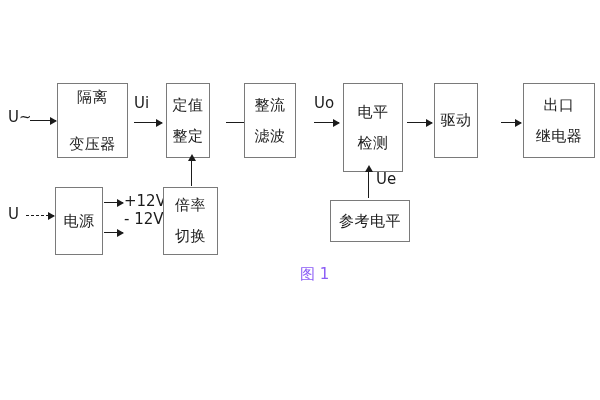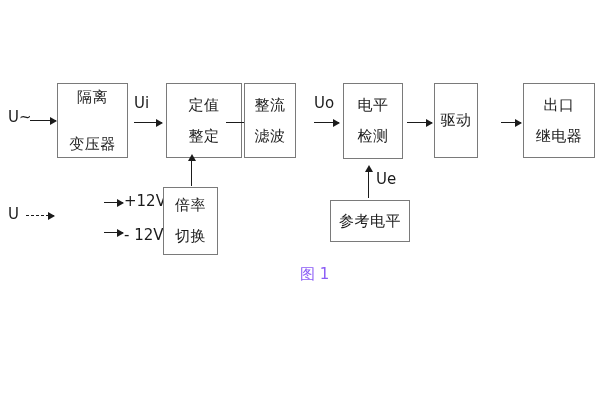--- a/index.html
+++ b/index.html
@@ -98,37 +98,37 @@
 
   <div class="box" style="left:57px; top:83px; width:71px; height:75px;gap:16px;">
     <span class="ln">隔离</span>
     <span class="ln">变压器</span>
   </div>
 
   <div class="lbl" style="left:134px; top:96px;">Ui</div>
 
   <div class="harrow" style="left:134px; top:122px; width:28px;"></div>
 
-  <div class="box" style="left:166px; top:83px; width:76px; height:75px;">
+  <div class="box" style="left:166px; top:83px; width:44px; height:75px;">
     <span class="ln">定值</span>
     <span class="ln">整定</span>
   </div>
 
   <div class="harrow" style="left:226px; top:122px; width:24px;"></div>
 
   <div class="box" style="left:244px; top:83px; width:52px; height:75px;">
     <span class="ln">整流</span>
     <span class="ln">滤波</span>
   </div>
 
   <div class="lbl" style="left:314px; top:96px;">Uo</div>
 
   <div class="harrow" style="left:314px; top:122px; width:25px;"></div>
 
-  <div class="box" style="left:343px; top:83px; width:60px; height:76px;">
+  <div class="box" style="left:343px; top:83px; width:60px; height:89px;">
     <span class="ln">电平</span>
     <span class="ln">检测</span>
   </div>
 
   <div class="harrow" style="left:407px; top:122px; width:25px;"></div>
 
   <div class="box single" style="left:434px; top:83px; width:44px; height:75px;">
     <span class="ln">驱动</span>
   </div>
 
@@ -136,26 +136,29 @@
 
   <div class="box" style="left:523px; top:83px; width:72px; height:75px;">
     <span class="ln">出口</span>
     <span class="ln">继电器</span>
   </div>
 
   <div class="lbl" style="left:8px; top:207px;">U</div>
 
   <div class="harrow dashed" style="left:26px; top:215px; width:28px;"></div>
 
+  <div class="box single" style="left:55px; top:187px; width:48px; height:68px;">
+    <span class="ln">电源</span>
+  </div>
 
   <div class="harrow" style="left:104px; top:202px; width:19px;"></div>
   <div class="lbl" style="left:124px; top:194px;">+12V</div>
 
   <div class="harrow" style="left:104px; top:232px; width:19px;"></div>
-  <div class="lbl" style="left:124px; top:228px;">- 12V</div>
+  <div class="lbl" style="left:124px; top:212px;">- 12V</div>
 
   <div class="box" style="left:163px; top:187px; width:55px; height:68px;">
     <span class="ln">倍率</span>
     <span class="ln">切换</span>
   </div>
 
   <div class="varrow" style="left:191px; top:161px; height:25px;"></div>
 
   <div class="box single" style="left:330px; top:200px; width:80px; height:42px;">
     <span class="ln">参考电平</span>

